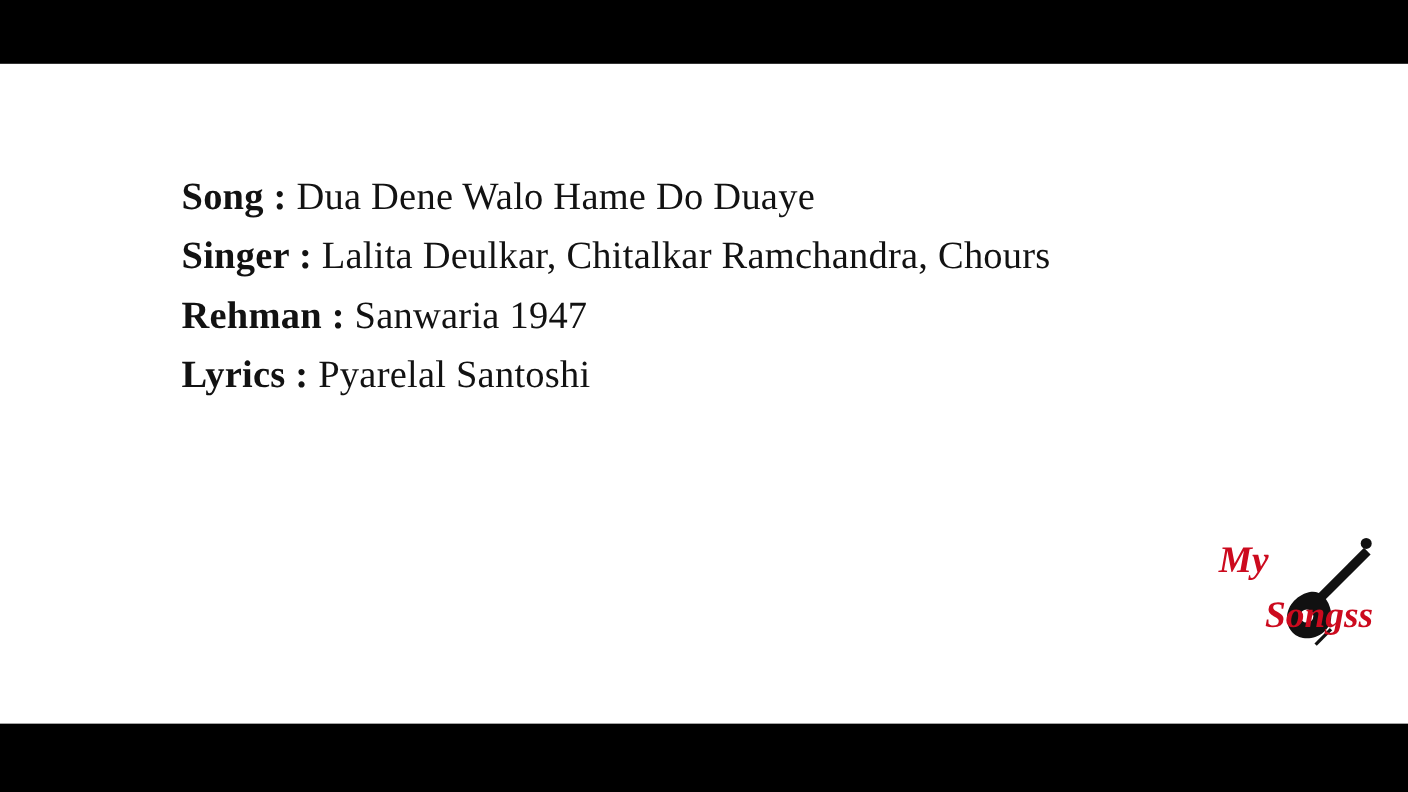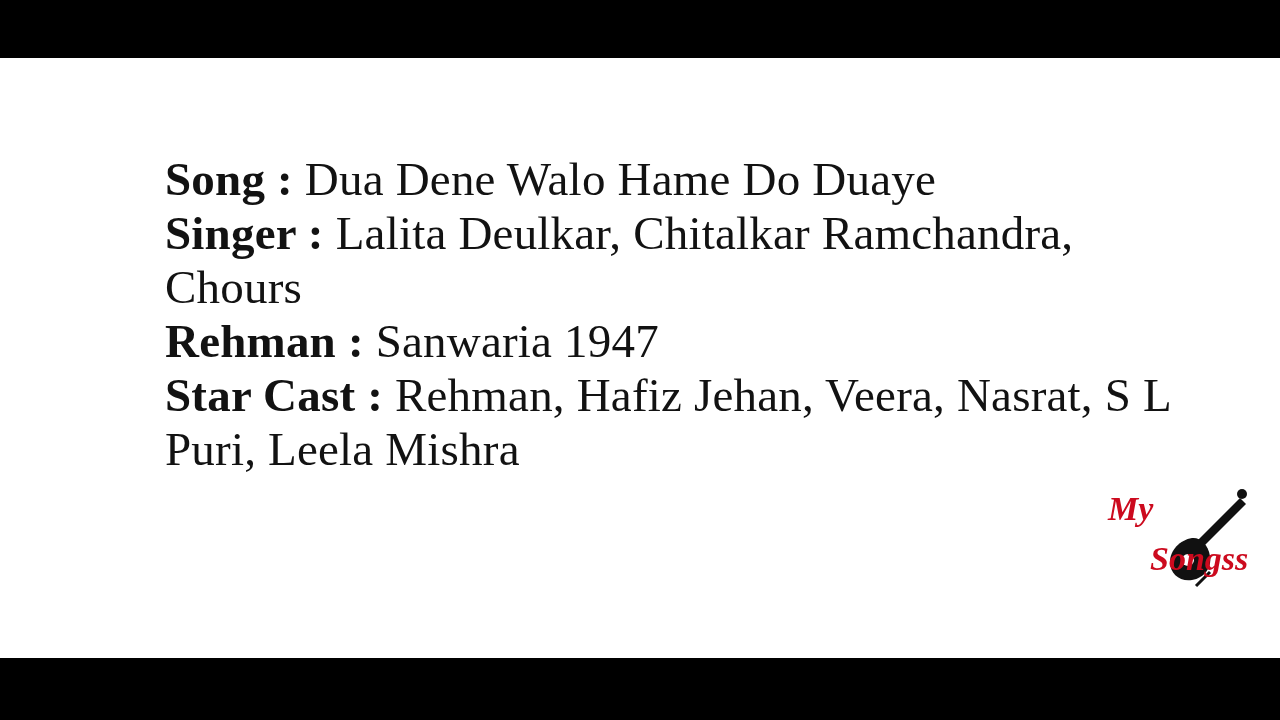--- a/index.html
+++ b/index.html
@@ -44,21 +44,21 @@
     background: #ffffff;
   }
   .info-block {
     position: absolute;
     left: 165px;
     top: 94px;
     width: 1010px;
   }
   .info-line {
     font-family: "Liberation Serif", serif;
-    font-size: 47px;
+    font-size: 35px;
     line-height: 54px;
     color: #121212;
     letter-spacing: 0.2px;
     white-space: normal;
   }
   .info-line .lbl {
     font-weight: bold;
   }
   .info-line .val {
     font-weight: normal;
@@ -96,25 +96,25 @@
         <span class="lbl">Singer :</span>
         <span class="val">Lalita Deulkar, Chitalkar Ramchandra, Chours</span>
       </div>
 
       <div class="info-line">
         <span class="lbl">Rehman :</span>
         <span class="val">Sanwaria 1947</span>
       </div>
 
 
+      <div class="info-line">
+        <span class="lbl">Lyrics :</span>
+        <span class="val">Pyarelal Santoshi</span>
+      </div>
 
-      <div class="info-line">
-        <span class="lbl">Star Cast :</span>
-        <span class="val">Rehman, Hafiz Jehan, Veera, Nasrat, S L Puri, Leela Mishra</span>
-      </div>
 
     </div>
 
     <div class="watermark">
       <svg viewBox="0 0 180 112" xmlns="http://www.w3.org/2000/svg">
         <g>
           <line x1="110" y1="92" x2="96" y2="106" stroke="#111111" stroke-width="3"></line>
           <path d="M96 62 L140 18 L146 24 L102 68 Z" fill="#111111"></path>
           <path d="M92 58 C80 60 70 70 70 82 C70 94 80 102 92 100 C104 98 112 88 110 76 C108 64 100 57 92 58 Z" fill="#111111"></path>
           <circle cx="88" cy="80" r="6" fill="#ffffff"></circle>

